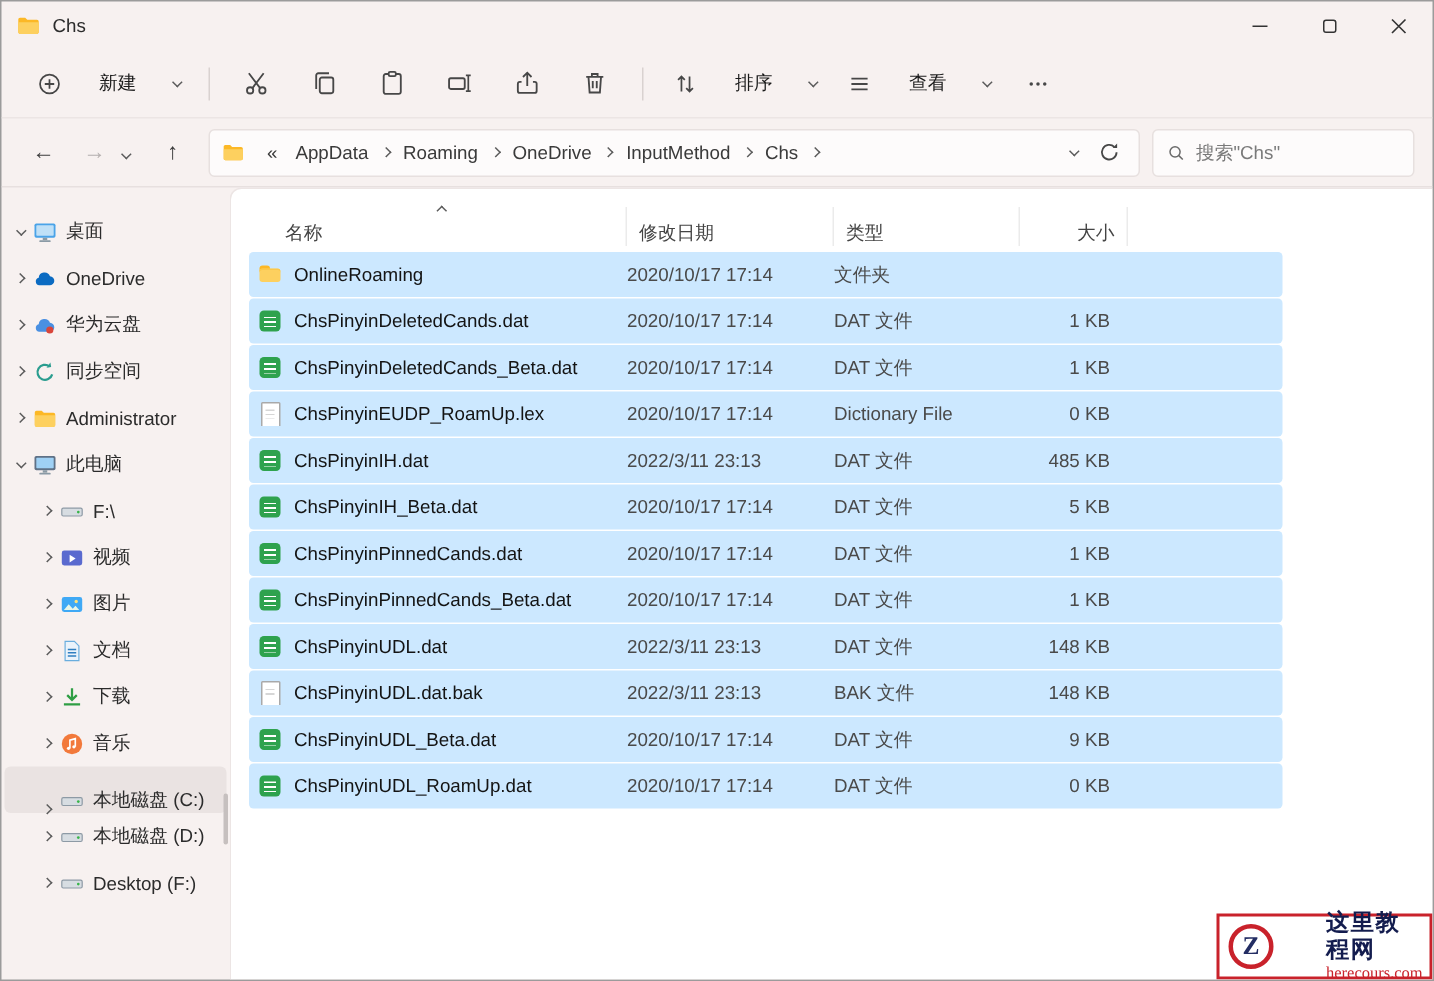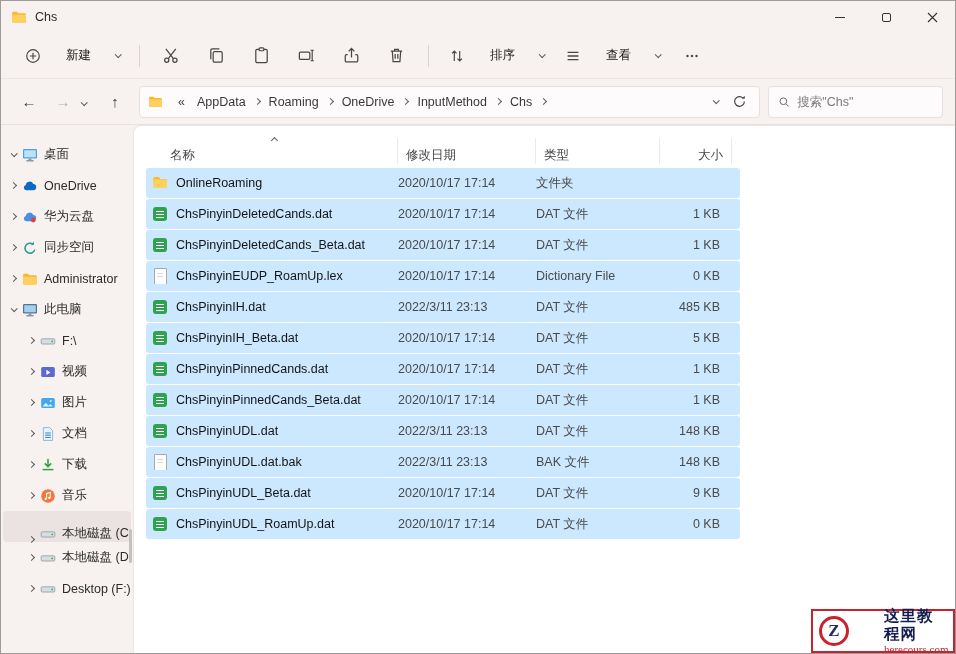--- a/index.html
+++ b/index.html
@@ -46,40 +46,40 @@
   .crumb-sep { margin: 0 2px; }
   .bc-spacer { flex: 1; }
   .bc-right { display: flex; align-items: center; gap: 14px; padding-right: 4px; }
   .searchbox { width: 175px; height: 32px; background: #fdfbfb; border: 1px solid #e7e0df; border-radius: 4px; display: flex; align-items: center; padding: 0 9px; gap: 7px; }
   .searchbox input { border: none; outline: none; background: transparent; width: 100%; font: inherit; color: #3a3a3a; }
   .searchbox input::placeholder { color: #7a7a7a; }
 
   
   .content { position: absolute; top: 124px; left: 0; right: 0; bottom: 0; display: flex; }
 
-  .sidebar { width: 132px; padding-top: 14px; position: relative; overflow: hidden; flex: none; }
+  .sidebar { width: 152px; padding-top: 14px; position: relative; overflow: hidden; flex: none; }
   .side-item { height: 31px; display: flex; align-items: center; gap: 6px; padding-left: 8px; margin: 0 2px; border-radius: 4px; white-space: nowrap; }
   .side-item.indent1 { padding-left: 26px; }
   .side-item.hovered { background: #eae3e2; align-items: flex-end; }
   .sb-cv { flex: none; }
   .sicon { width: 16px; height: 16px; flex: none; display: inline-flex; }
   .slabel { overflow: hidden; text-overflow: clip; color: #2b2b2b; }
   .sb-thumb { position: absolute; right: 1px; top: 404px; width: 3px; height: 34px; background: #c6c0bf; border-radius: 2px; }
 
   .filearea { flex: 1; background: #fff; border-top-left-radius: 8px; border-top: 1px solid #ece5e4; border-left: 1px solid #ece5e4; padding: 8px 0 0 12px; overflow: hidden; }
 
   .cols { display: flex; align-items: flex-end; height: 34px; color: #444; padding-bottom: 4px; }
   .col { padding-left: 8px; border-right: 1px solid #ebebeb; position: relative; height: 26px; display: flex; align-items: flex-end; }
   .col-name { width: 252px; padding-left: 24px; }
   .col-date { width: 138px; }
   .col-type { width: 124px; }
   .col-size { width: 72px; justify-content: flex-end; padding-right: 8px; border-right: 1px solid #ebebeb; }
   .sort-caret { position: absolute; top: 0; left: 50%; }
 
-  .frow { display: flex; align-items: center; height: 30px; margin-bottom: 1px; width: 594px; border-radius: 3px; background: #cce8ff; }
+  .frow { display: flex; align-items: center; height: 30px; margin-bottom: 1px; width: 689px; border-radius: 3px; background: #cce8ff; }
   .c-name { width: 252px; display: flex; align-items: center; gap: 8px; padding-left: 6px; overflow: hidden; white-space: nowrap; }
   .fname { color: #141414; }
   .c-date { width: 138px; color: #4a4a4a; }
   .c-type { width: 124px; color: #4a4a4a; }
   .c-size { width: 66px; text-align: right; color: #4a4a4a; padding-right: 6px; }
 
   
   .ficon { width: 16px; height: 16px; position: relative; flex: none; }
   .ficon-folder::before { content: ""; position: absolute; left: 1px; top: 2px; width: 7px; height: 4px; background: #fcb826; border-radius: 2px 2px 0 0; }
   .ficon-folder::after { content: ""; position: absolute; left: 1px; top: 4px; width: 14px; height: 9px; background: #fdd05f; border-radius: 2px; box-shadow: inset 0 1px 0 #fcc84a; }

